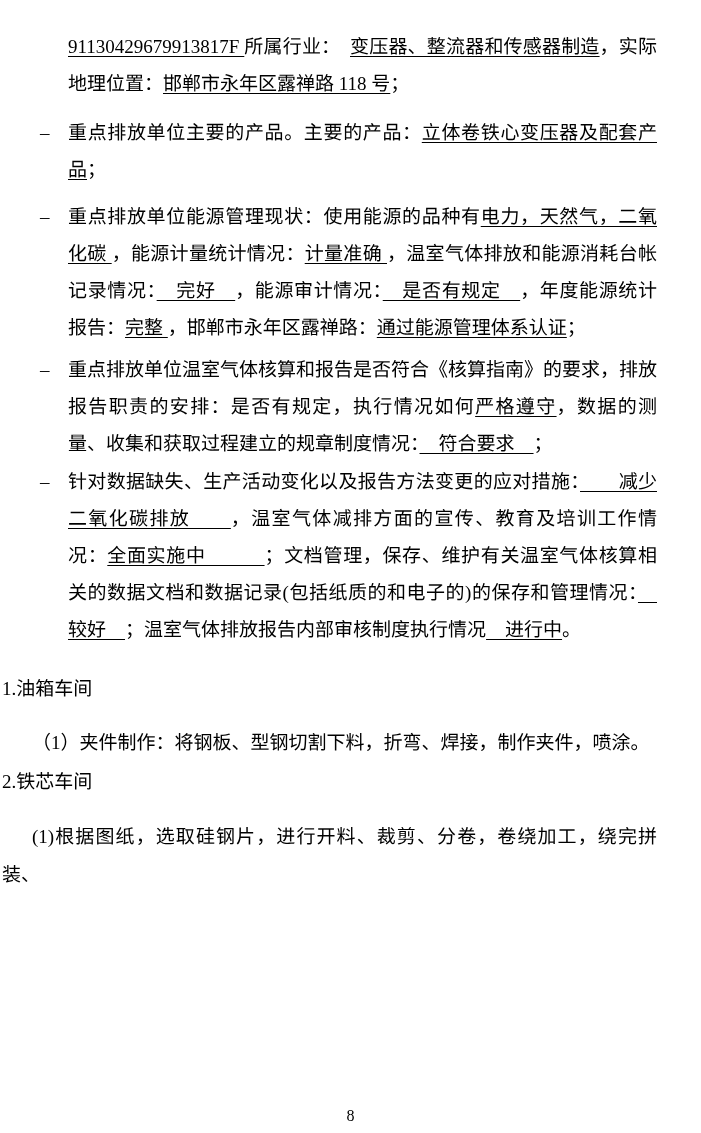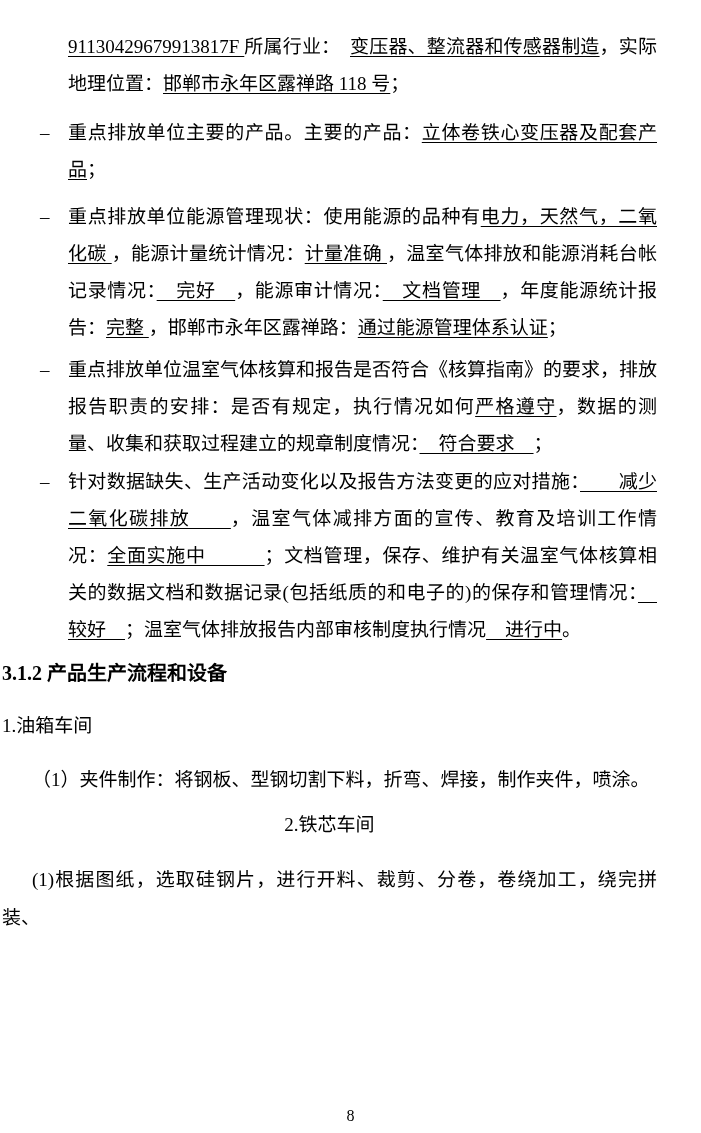--- a/index.html
+++ b/index.html
@@ -73,21 +73,21 @@
   }
   .p-step {
     margin: 0 0 0 2px;
     line-height: 38px;
     text-indent: 30px;
     text-align: justify;
   }
   .w1t { margin-top: 22px; }
   .s1  { margin-top: 16px; }
   .s2  { margin-top: 15px; }
-  .w2t { margin-top: 7px; text-align: center; }
+  .w2t { margin-top: 1px; }
   .s3  { margin-top: 17px; }
   .pagenum {
     position: absolute;
     left: 0;
     right: 0;
     bottom: 8px;
     text-align: center;
     font-size: 16px;
   }
 </style>
@@ -98,34 +98,33 @@
 
   <p class="cont"><span class="u">91130429679913817F </span><span>所属行业：　</span><span class="u">变压器、整流器和传感器制造</span><span>，实际地理位置：</span><span class="u">邯郸市永年区露禅路 118 号</span><span>；</span></p>
 
   <div>
     <div class="bullet b1">
       <span class="dash">–</span>
       <span><span>重点排放单位主要的产品。主要的产品：</span><span class="u">立体卷铁心变压器及配套产品</span><span>；</span></span>
     </div>
     <div class="bullet b2">
       <span class="dash">–</span>
-      <span><span>重点排放单位能源管理现状：使用能源的品种有</span><span class="u">电力，天然气，二氧化碳 </span><span>，能源计量统计情况：</span><span class="u">计量准确 </span><span>，温室气体排放和能源消耗台帐记录情况：</span><span class="u">　完好　</span><span>，能源审计情况：</span><span class="u">　文档管理　</span><span>，年度能源统计报告：</span><span class="u">完整 </span><span>，邯郸市永年区露禅路：</span><span class="u">通过能源管理体系认证</span><span>；</span></span>
+      <span><span>重点排放单位能源管理现状：使用能源的品种有</span><span class="u">电力，天然气，二氧化碳 </span><span>，能源计量统计情况：</span><span class="u">计量准确 </span><span>，温室气体排放和能源消耗台帐记录情况：</span><span class="u">　完好　</span><span>，能源审计情况：</span><span class="u">　是否有规定　</span><span>，年度能源统计报告：</span><span class="u">完整 </span><span>，邯郸市永年区露禅路：</span><span class="u">通过能源管理体系认证</span><span>；</span></span>
     </div>
     <div class="bullet b3">
       <span class="dash">–</span>
       <span><span>重点排放单位温室气体核算和报告是否符合《核算指南》的要求，排放报告职责的安排：是否有规定，执行情况如何</span><span class="u">严格遵守</span><span>，数据的测量、收集和获取过程建立的规章制度情况：</span><span class="u">　符合要求　</span><span>；</span></span>
     </div>
     <div class="bullet b4">
       <span class="dash">–</span>
       <span><span>针对数据缺失、生产活动变化以及报告方法变更的应对措施：</span><span class="u">　　减少二氧化碳排放　　</span><span>，温室气体减排方面的宣传、教育及培训工作情况：</span><span class="u">全面实施中　　　</span><span>；文档管理，保存、维护有关温室气体核算相关的数据文档和数据记录(包括纸质的和电子的)的保存和管理情况：</span><span class="u">　较好　</span><span>；温室气体排放报告内部审核制度执行情况</span><span class="u">　进行中</span><span>。</span></span>
     </div>
   </div>
 
 
-  <h3 class="heading">3.1.2 产品生产流程和设备</h3>
 
 
   <p class="p-flush w1t">1.油箱车间</p>
 
   <p class="p-step s1">（1）夹件制作：将钢板、型钢切割下料，折弯、焊接，制作夹件，喷涂。</p>
 
 
   <p class="p-flush w2t">2.铁芯车间</p>
 
   <p class="p-step s3">(1)根据图纸，选取硅钢片，进行开料、裁剪、分卷，卷绕加工，绕完拼装、</p>

